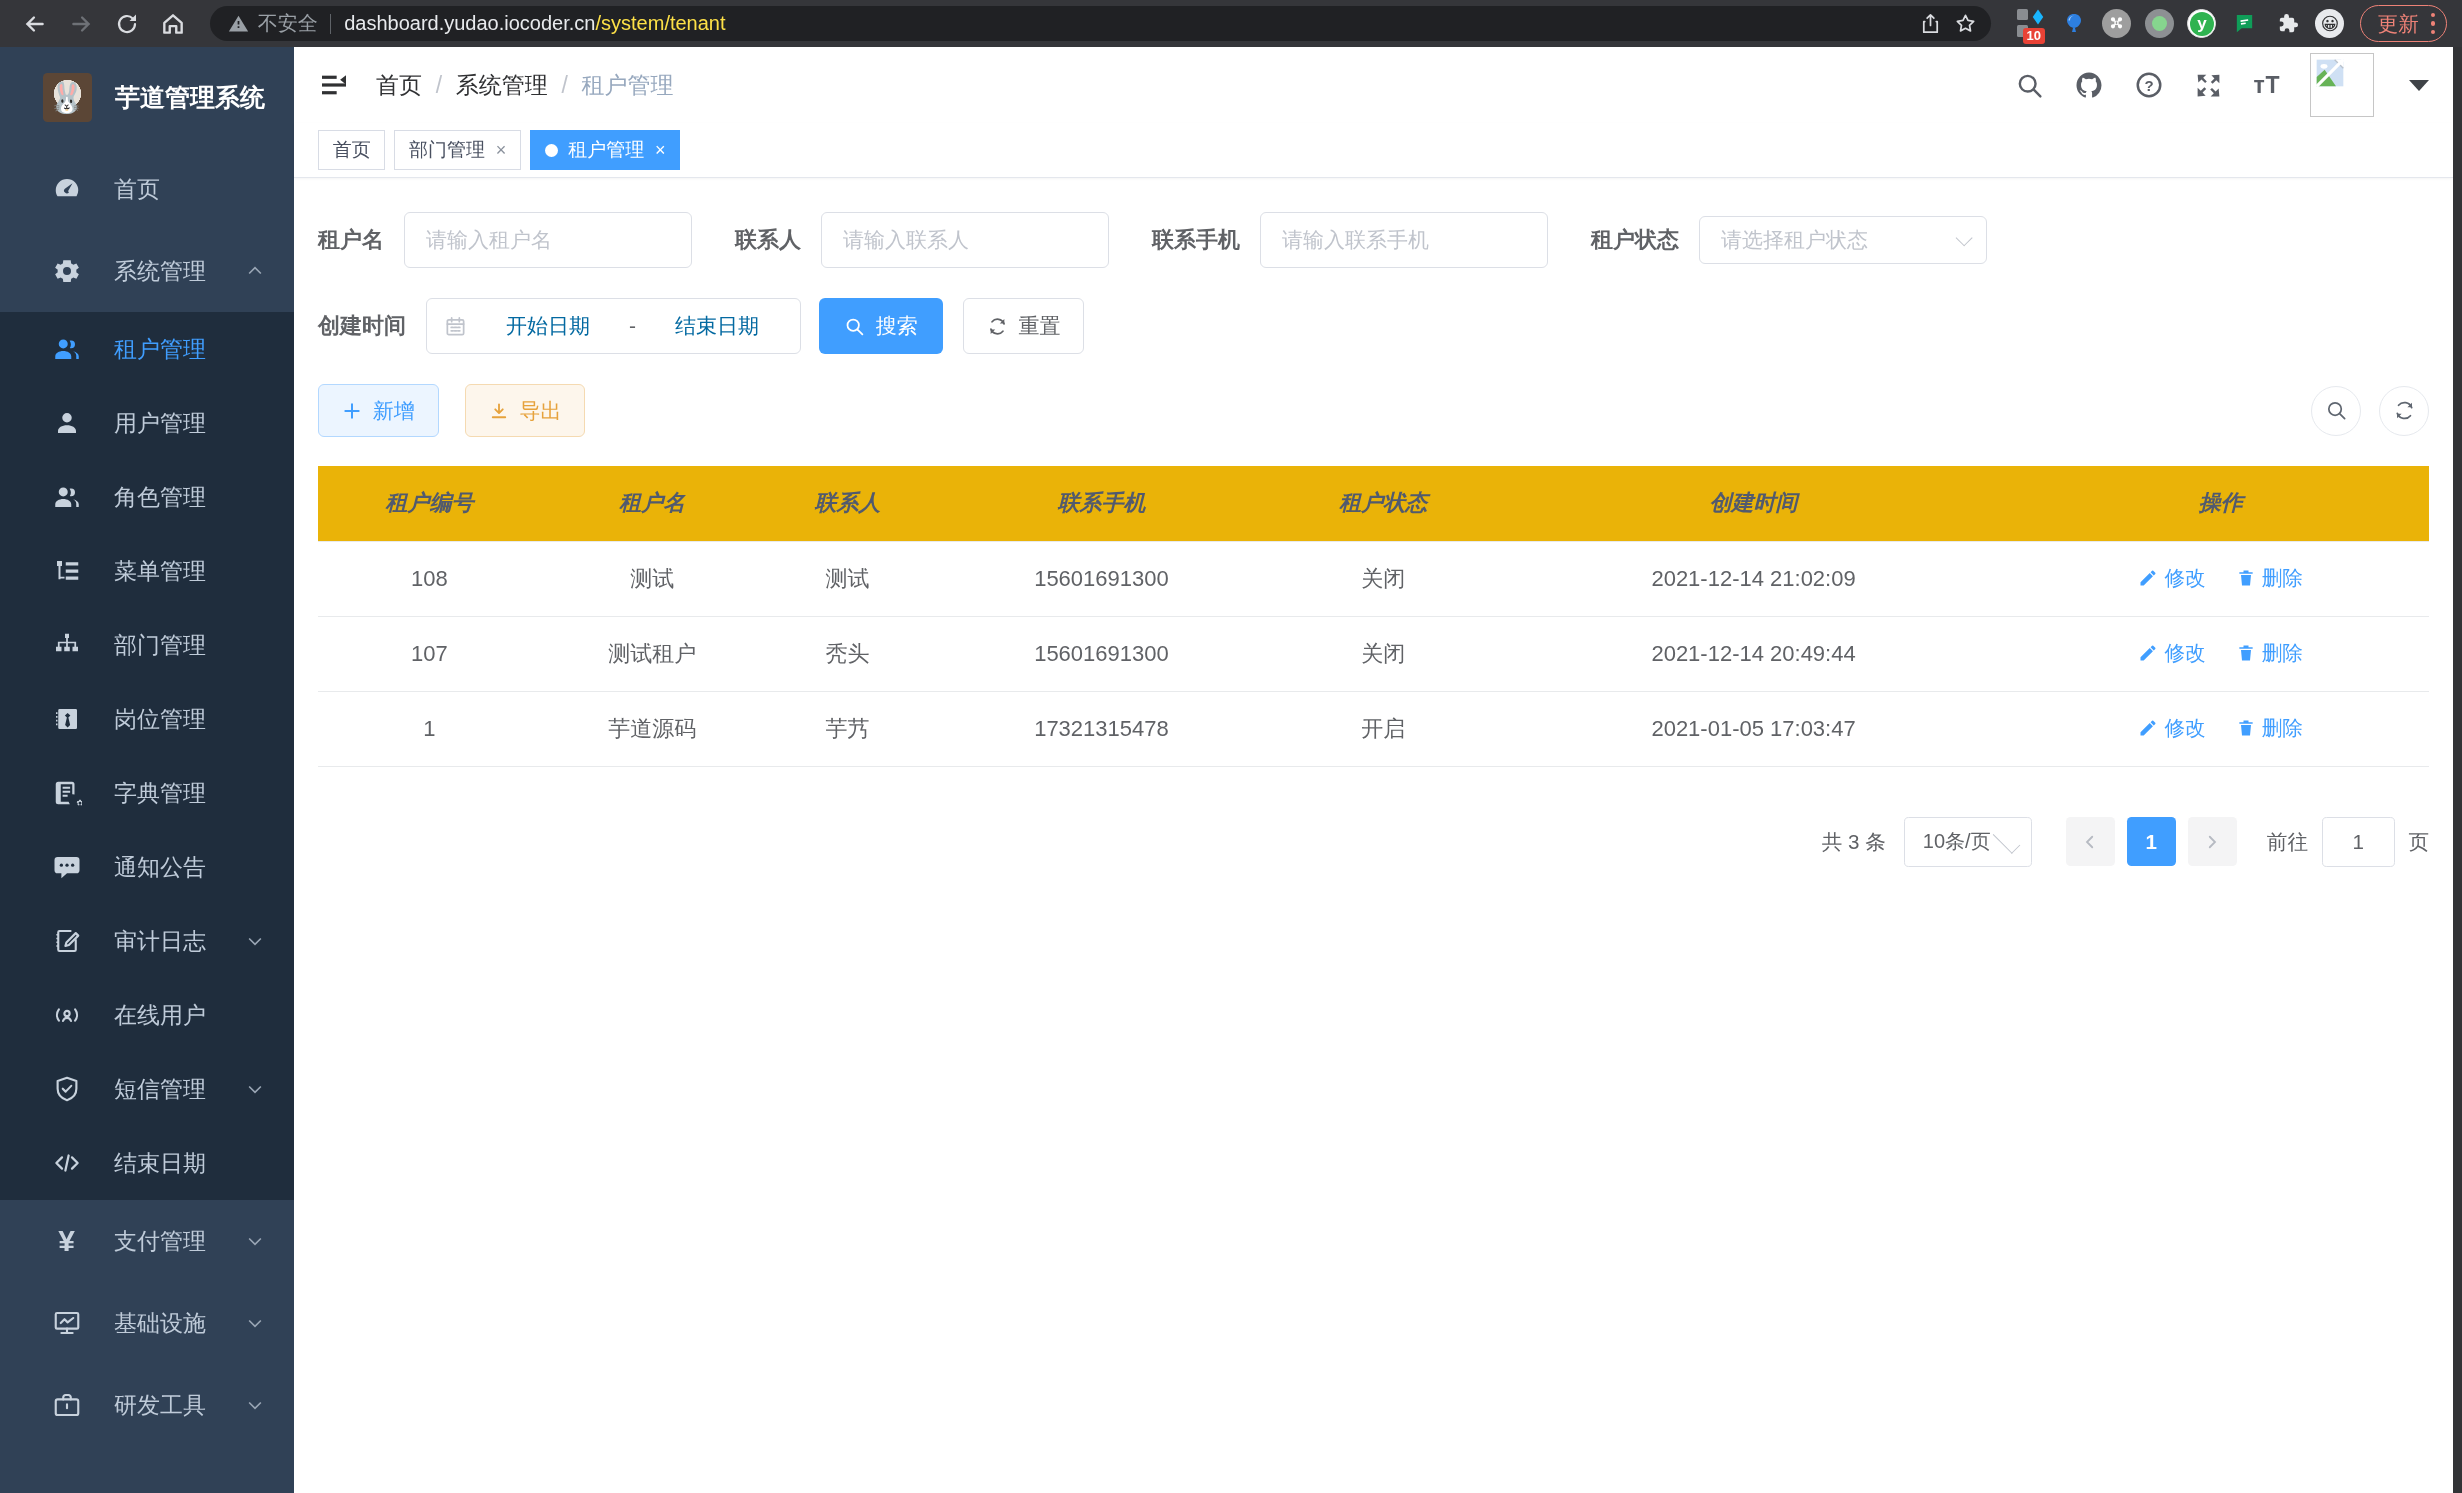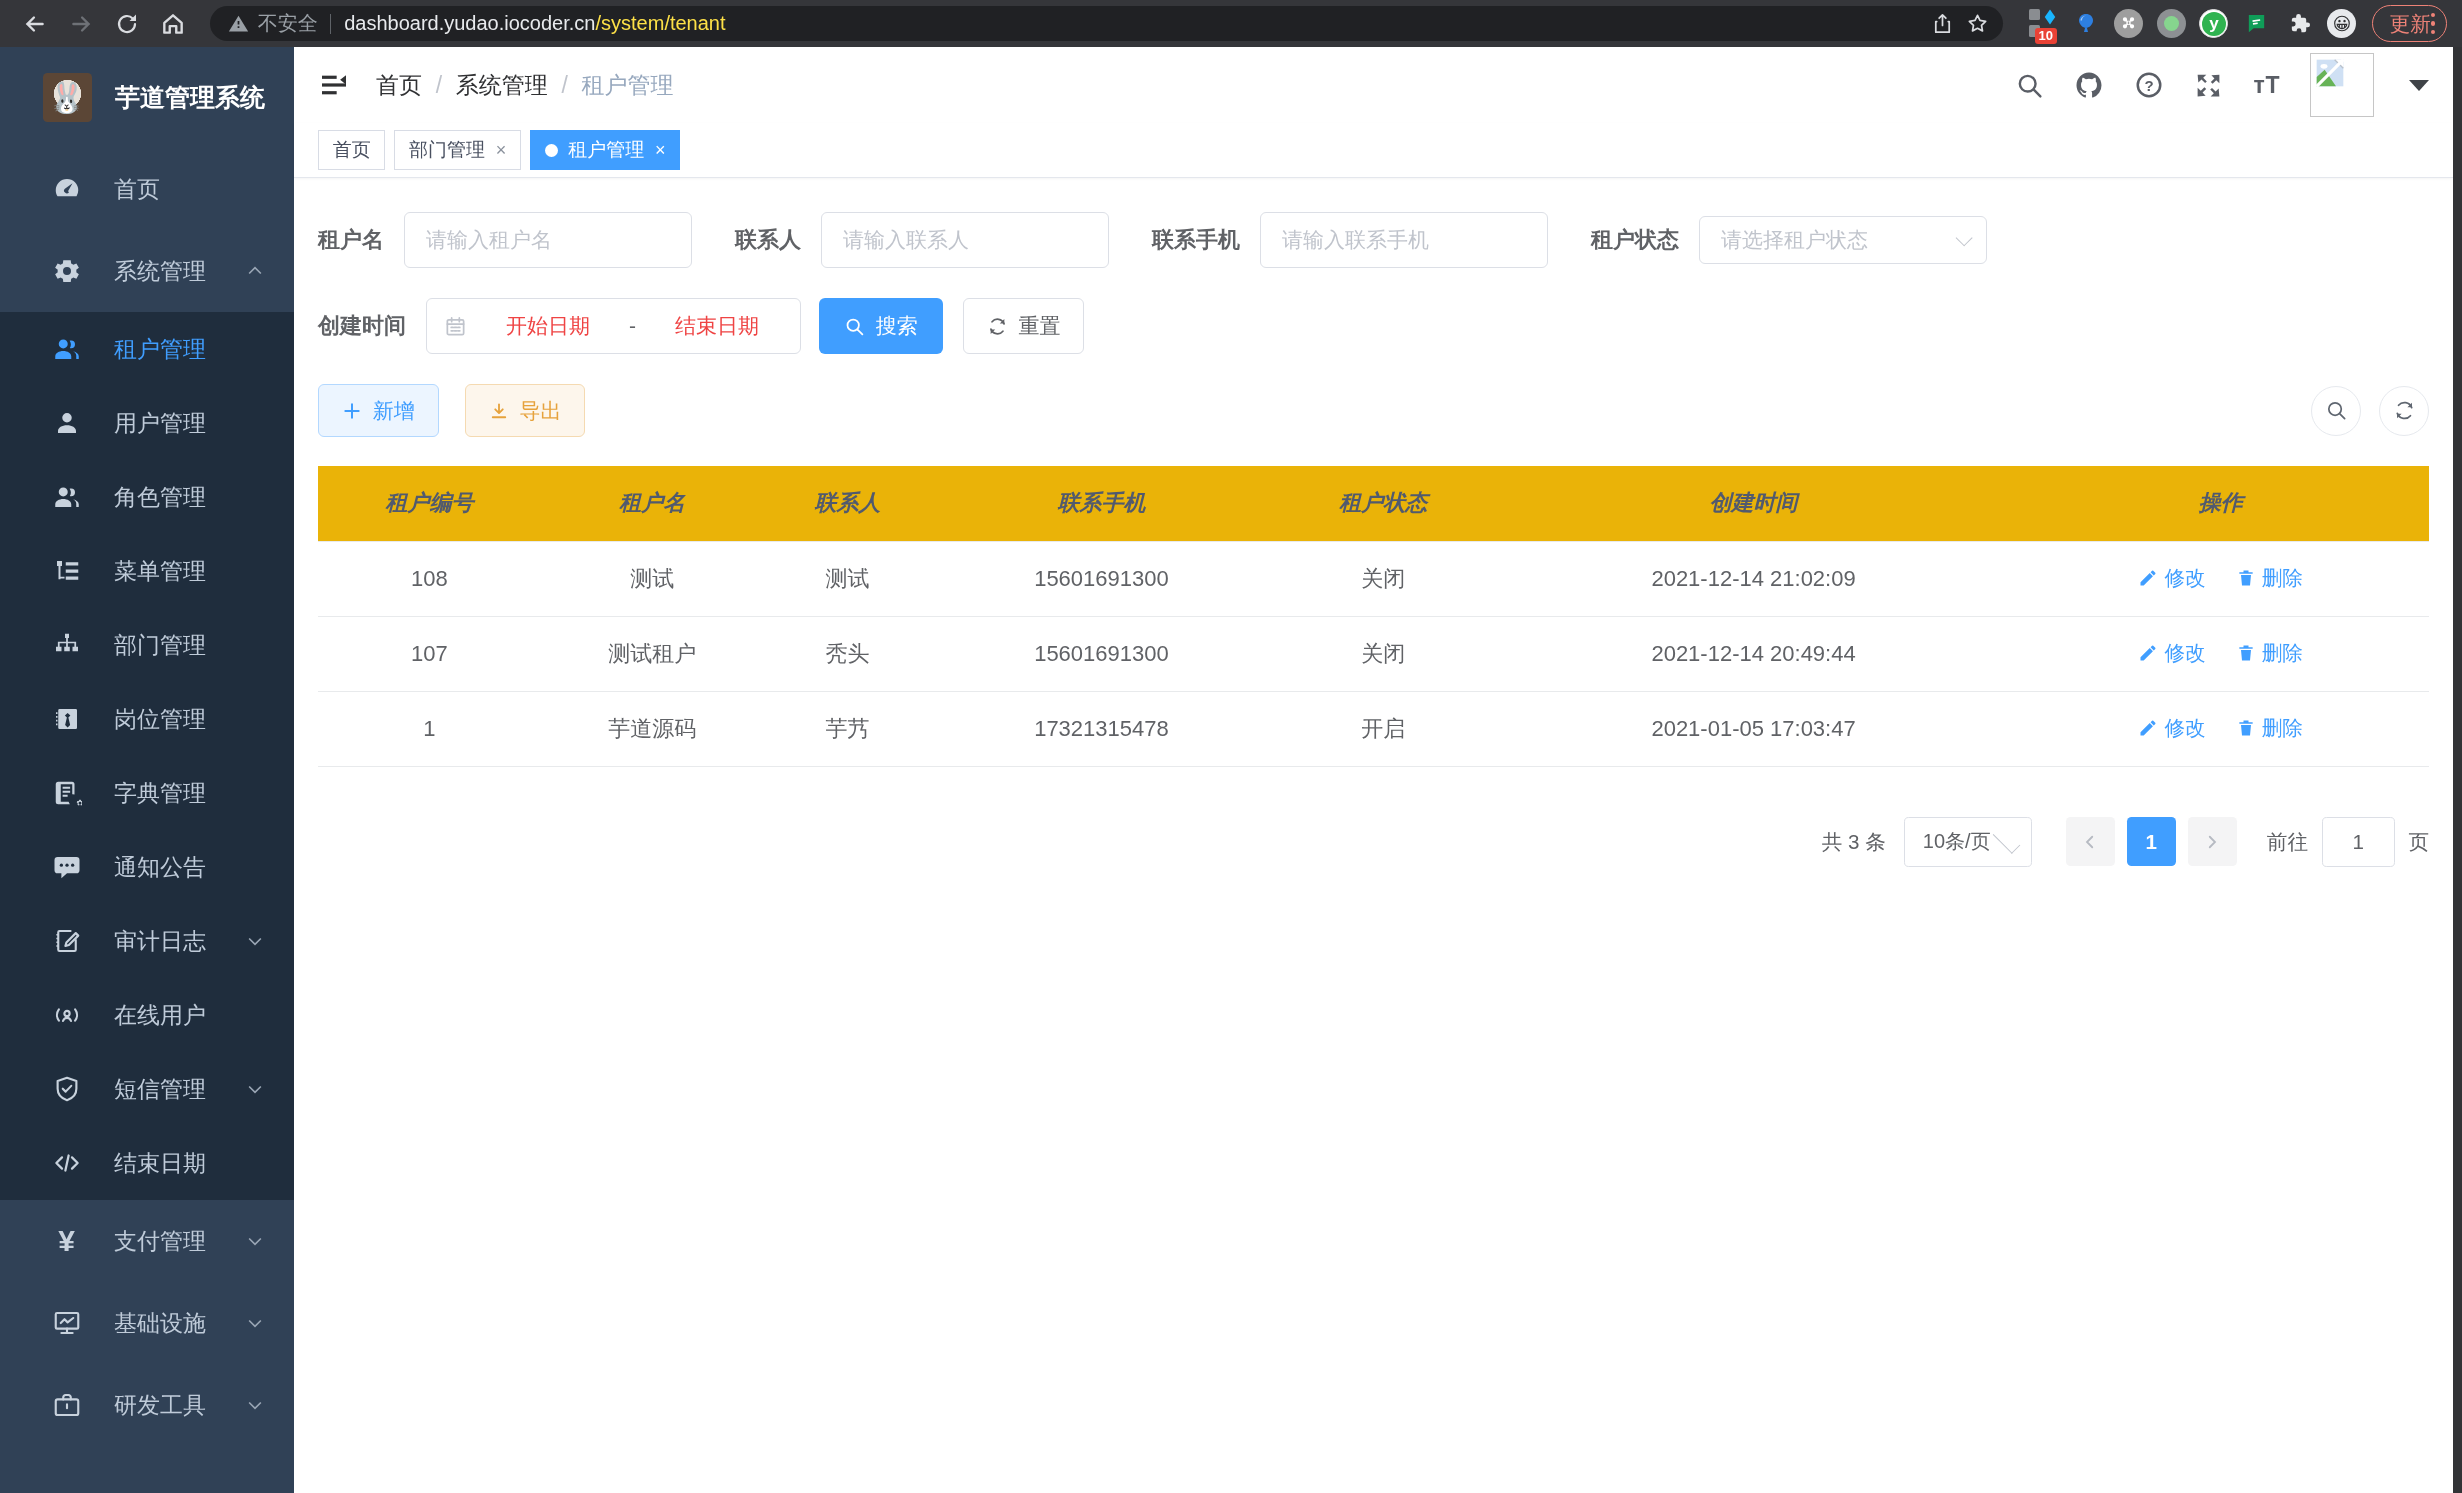--- a/index.html
+++ b/index.html
@@ -16,21 +16,21 @@
   .sec-label { color:#9aa0a6; font-size:20px; margin-right:12px; white-space:nowrap; }
   .url-divider { width:0.8px; height:20px; background:#5f6368; margin-right:13.7px; }
   .url-text { font-size:20px; color:#e8eaed; white-space:nowrap; overflow:hidden; flex:1; }
   .url-text .path { color:#fde047; }
   .pill-ico { width:35px; height:35px; display:flex; align-items:center; justify-content:center; color:#dadce0; flex:0 0 auto; }
   .ext-area { display:flex; align-items:center; gap:10.7px; margin:0 7.6px; flex:0 0 auto; }
   .ext-ico { width:32px; height:32px; display:flex; align-items:center; justify-content:center; position:relative; }
   .ext-badge { position:absolute; bottom:-4.6px; left:7.6px; background:#e94235; color:#fff; font-size:13px; padding:0.8px 3.8px; border-radius:3px; font-weight:700; }
   .sq { width:11.4px; height:11.4px; background:#8a8d91; border-radius:1.5px; display:inline-block; }
   .circle-ext { width:29px; height:29px; border-radius:50%; display:flex; align-items:center; justify-content:center; }
-  .update-pill { border:1.9px solid #ee8277; color:#ee8277; border-radius:23px; height:37px; display:flex; align-items:center; padding:0 10.7px 0 17px; font-size:20.6px; flex:0 0 auto; }
+  .update-pill { border:1.9px solid #ee8277; color:#ee8277; border-radius:23px; height:37px; display:flex; align-items:center; gap:12px; padding:0 10.7px 0 17px; font-size:20.6px; flex:0 0 auto; }
   .vdots { display:flex; flex-direction:column; gap:3.8px; }
   .vdots i { width:4.6px; height:4.6px; border-radius:50%; background:#ee8277; }
 
   
   .app { display:flex; height:1447px; position:relative; }
   .win-edge { position:absolute; top:0; right:0; width:9px; height:1447px; background:#323336; z-index:50; }
 
   
   .sidebar { width:294px; background:#304156; flex:0 0 auto; color:#bfcbd9; overflow:hidden; }
   .logo-row { height:101px; display:flex; align-items:center; padding-left:43px; gap:23px; }
@@ -71,21 +71,21 @@
   .filter-row { display:flex; align-items:center; margin-bottom:30px; }
   .f-group { display:flex; align-items:center; margin-right:43px; }
   .f-label { font-size:22px; font-weight:700; color:#606266; margin-right:20px; white-space:nowrap; }
   .f-input { width:288px; height:56px; border:1.5px solid #dcdfe6; border-radius:6px; font-size:21px; color:#606266; padding:0 21px; outline:none; font-family:inherit; }
   .f-input::placeholder { color:#c0c4cc; }
   .select-box { width:288px; height:48px; border:1.5px solid #dcdfe6; border-radius:6px; display:flex; align-items:center; padding:0 18px 0 21px; cursor:pointer; }
   .select-box .ph { flex:1; font-size:21px; color:#c0c4cc; white-space:nowrap; overflow:hidden; }
   .chev { width:12px; height:12px; border-right:1.9px solid #c0c4cc; border-bottom:1.9px solid #c0c4cc; transform:rotate(45deg) translateY(-3px); flex:0 0 auto; }
   .date-range { width:375px; height:56px; border:1.5px solid #dcdfe6; border-radius:6px; display:flex; align-items:center; padding:0 17px; gap:15px; }
   .date-range .cal { color:#c0c4cc; flex:0 0 auto; }
-  .date-range .d-ph { font-size:21px; color:#ef4444; flex:1; text-align:center; white-space:nowrap; }
+  .date-range .d-ph { font-size:21px; color:#0369a1; flex:1; text-align:center; white-space:nowrap; }
   .date-range .d-sep { font-size:21px; color:#606266; }
 
   .btn { display:inline-flex; align-items:center; justify-content:center; gap:10.7px; border-radius:6px; cursor:pointer; white-space:nowrap; border:1.5px solid transparent; font-family:inherit; }
   .btn-search { background:#409eff; color:#fff; height:56px; padding:0 24px; font-size:21px; margin-left:18px; }
   .btn-reset { background:#fff; border-color:#dcdfe6; color:#606266; height:56px; padding:0 23px; font-size:21px; margin-left:20px; }
   .btn-add { background:#ecf5ff; border-color:#b3d8ff; color:#409eff; height:53px; padding:1px 23px; font-size:21px; }
   .btn-export { background:#fdf6ec; border-color:#f5dab1; color:#e6a23c; height:53px; padding:0 23px; font-size:21px; margin-left:26px; }
 
   .toolbar-row { display:flex; align-items:center; }
   .toolbar-spacer { flex:1; }

